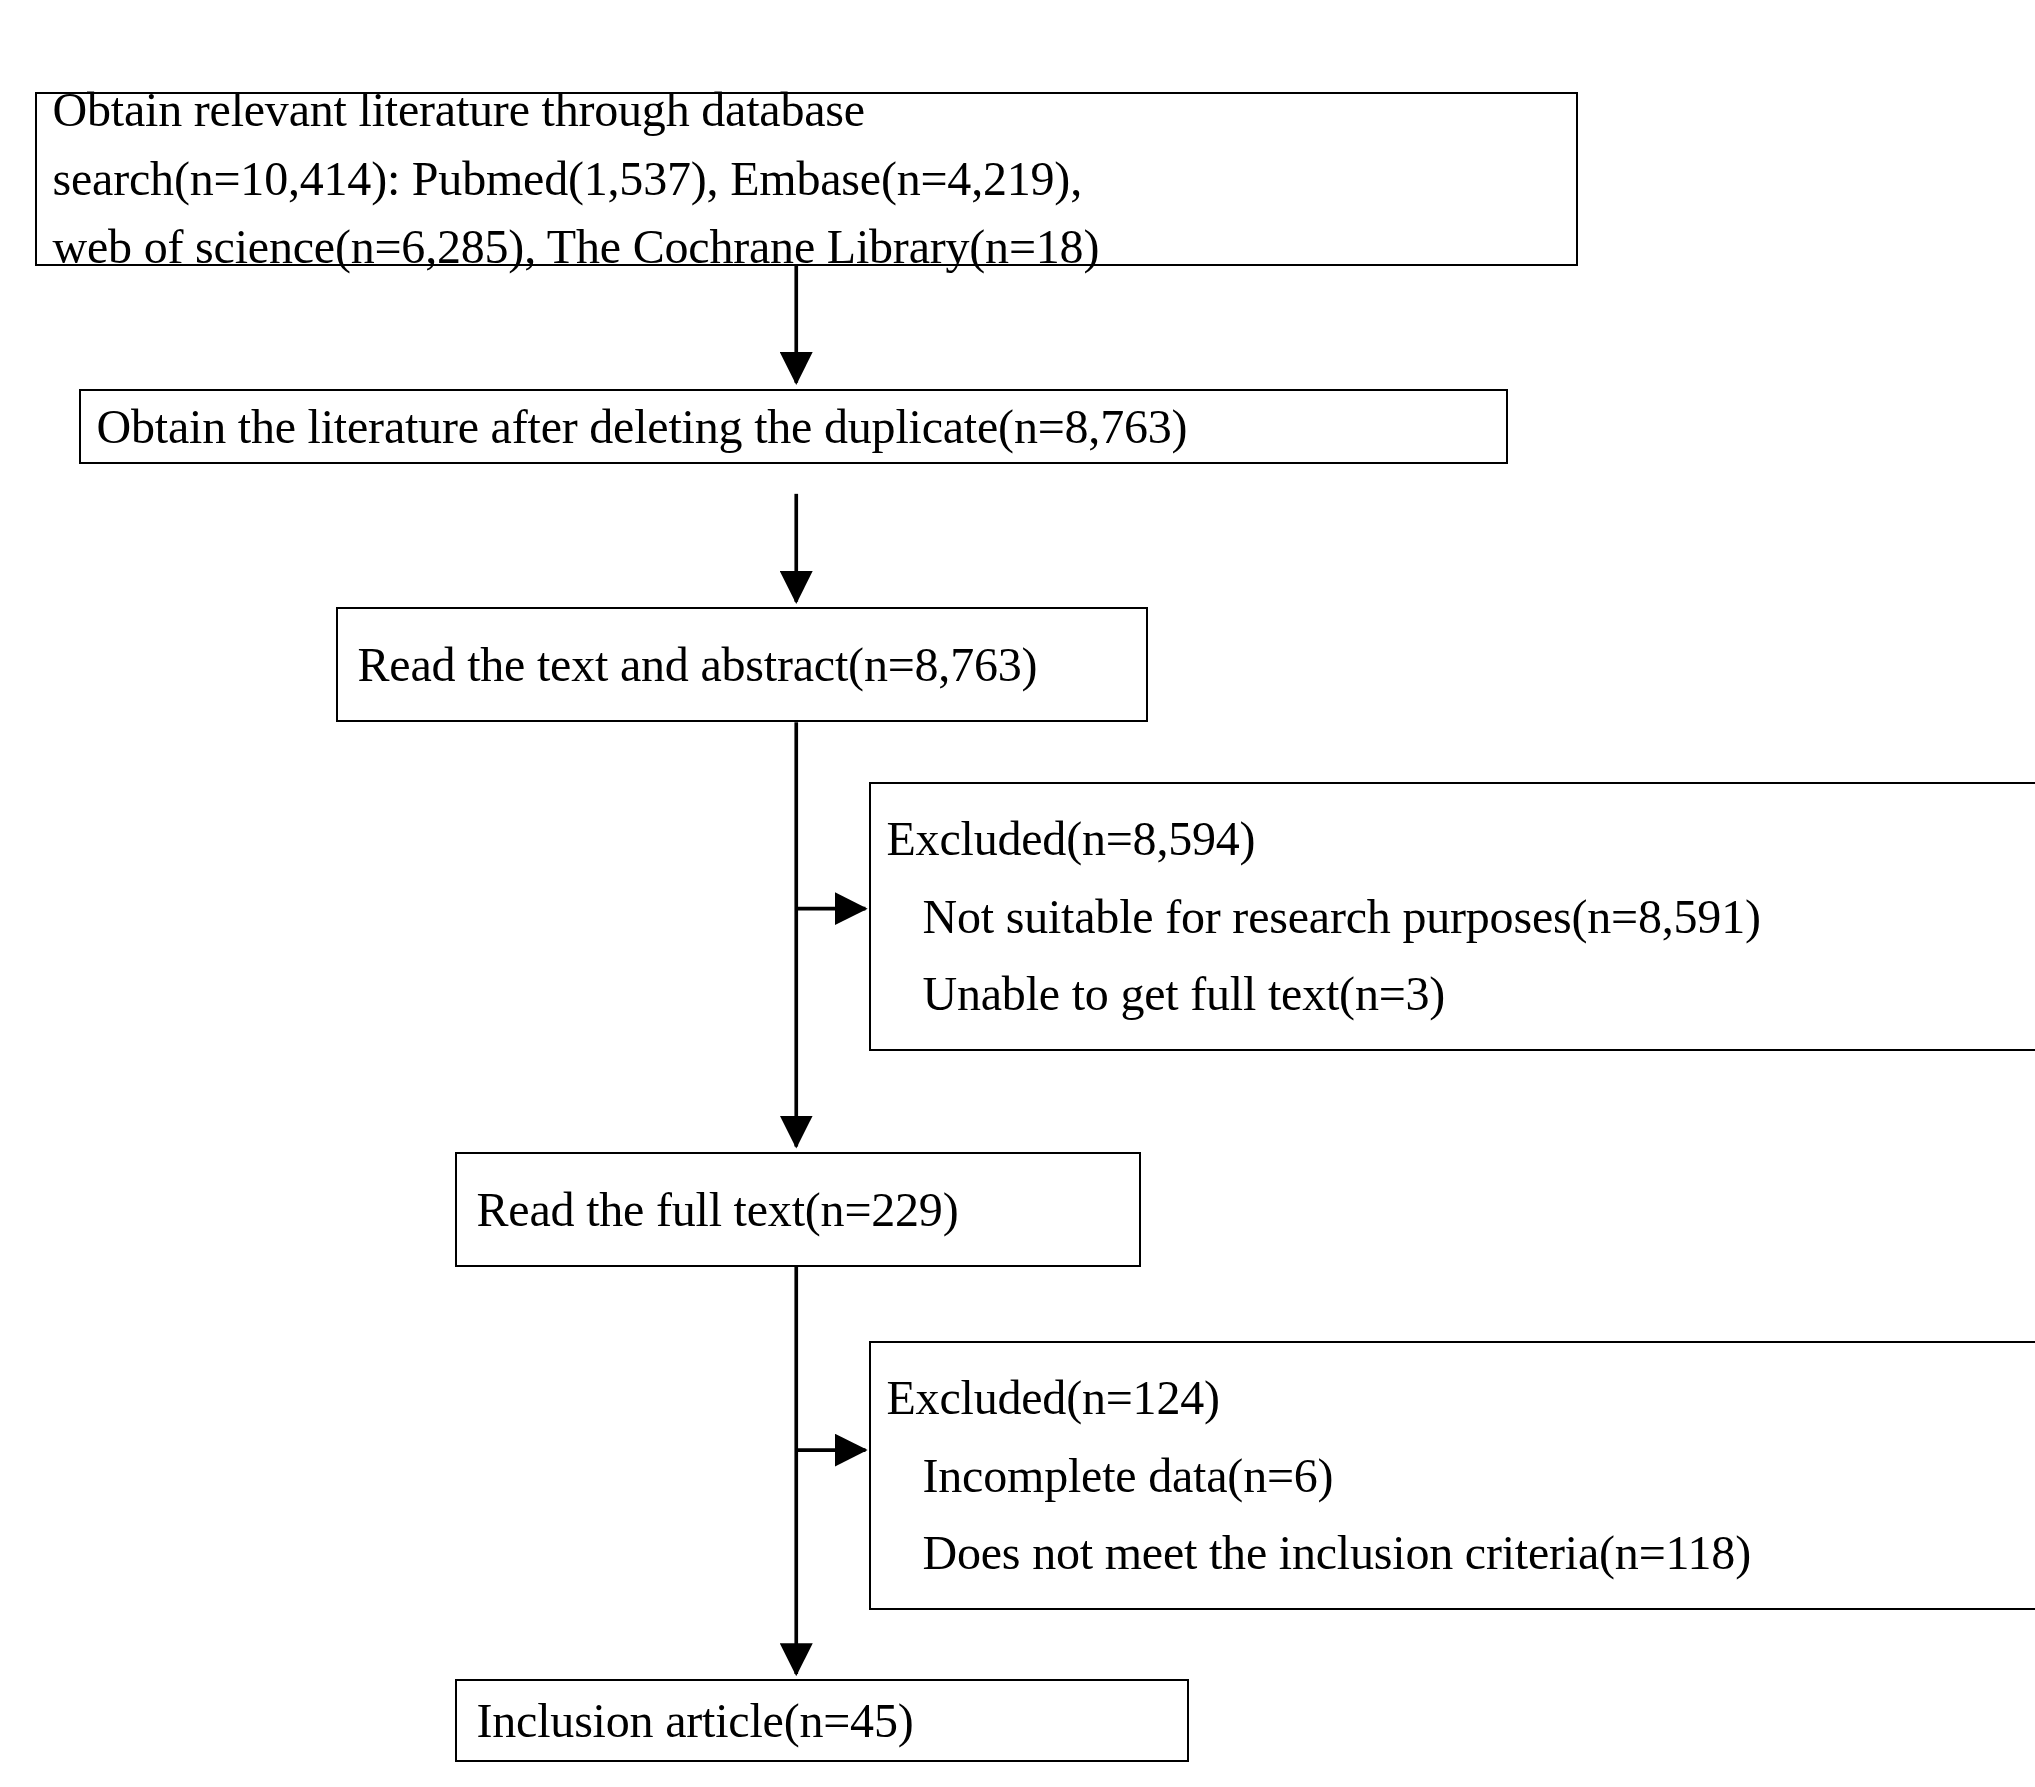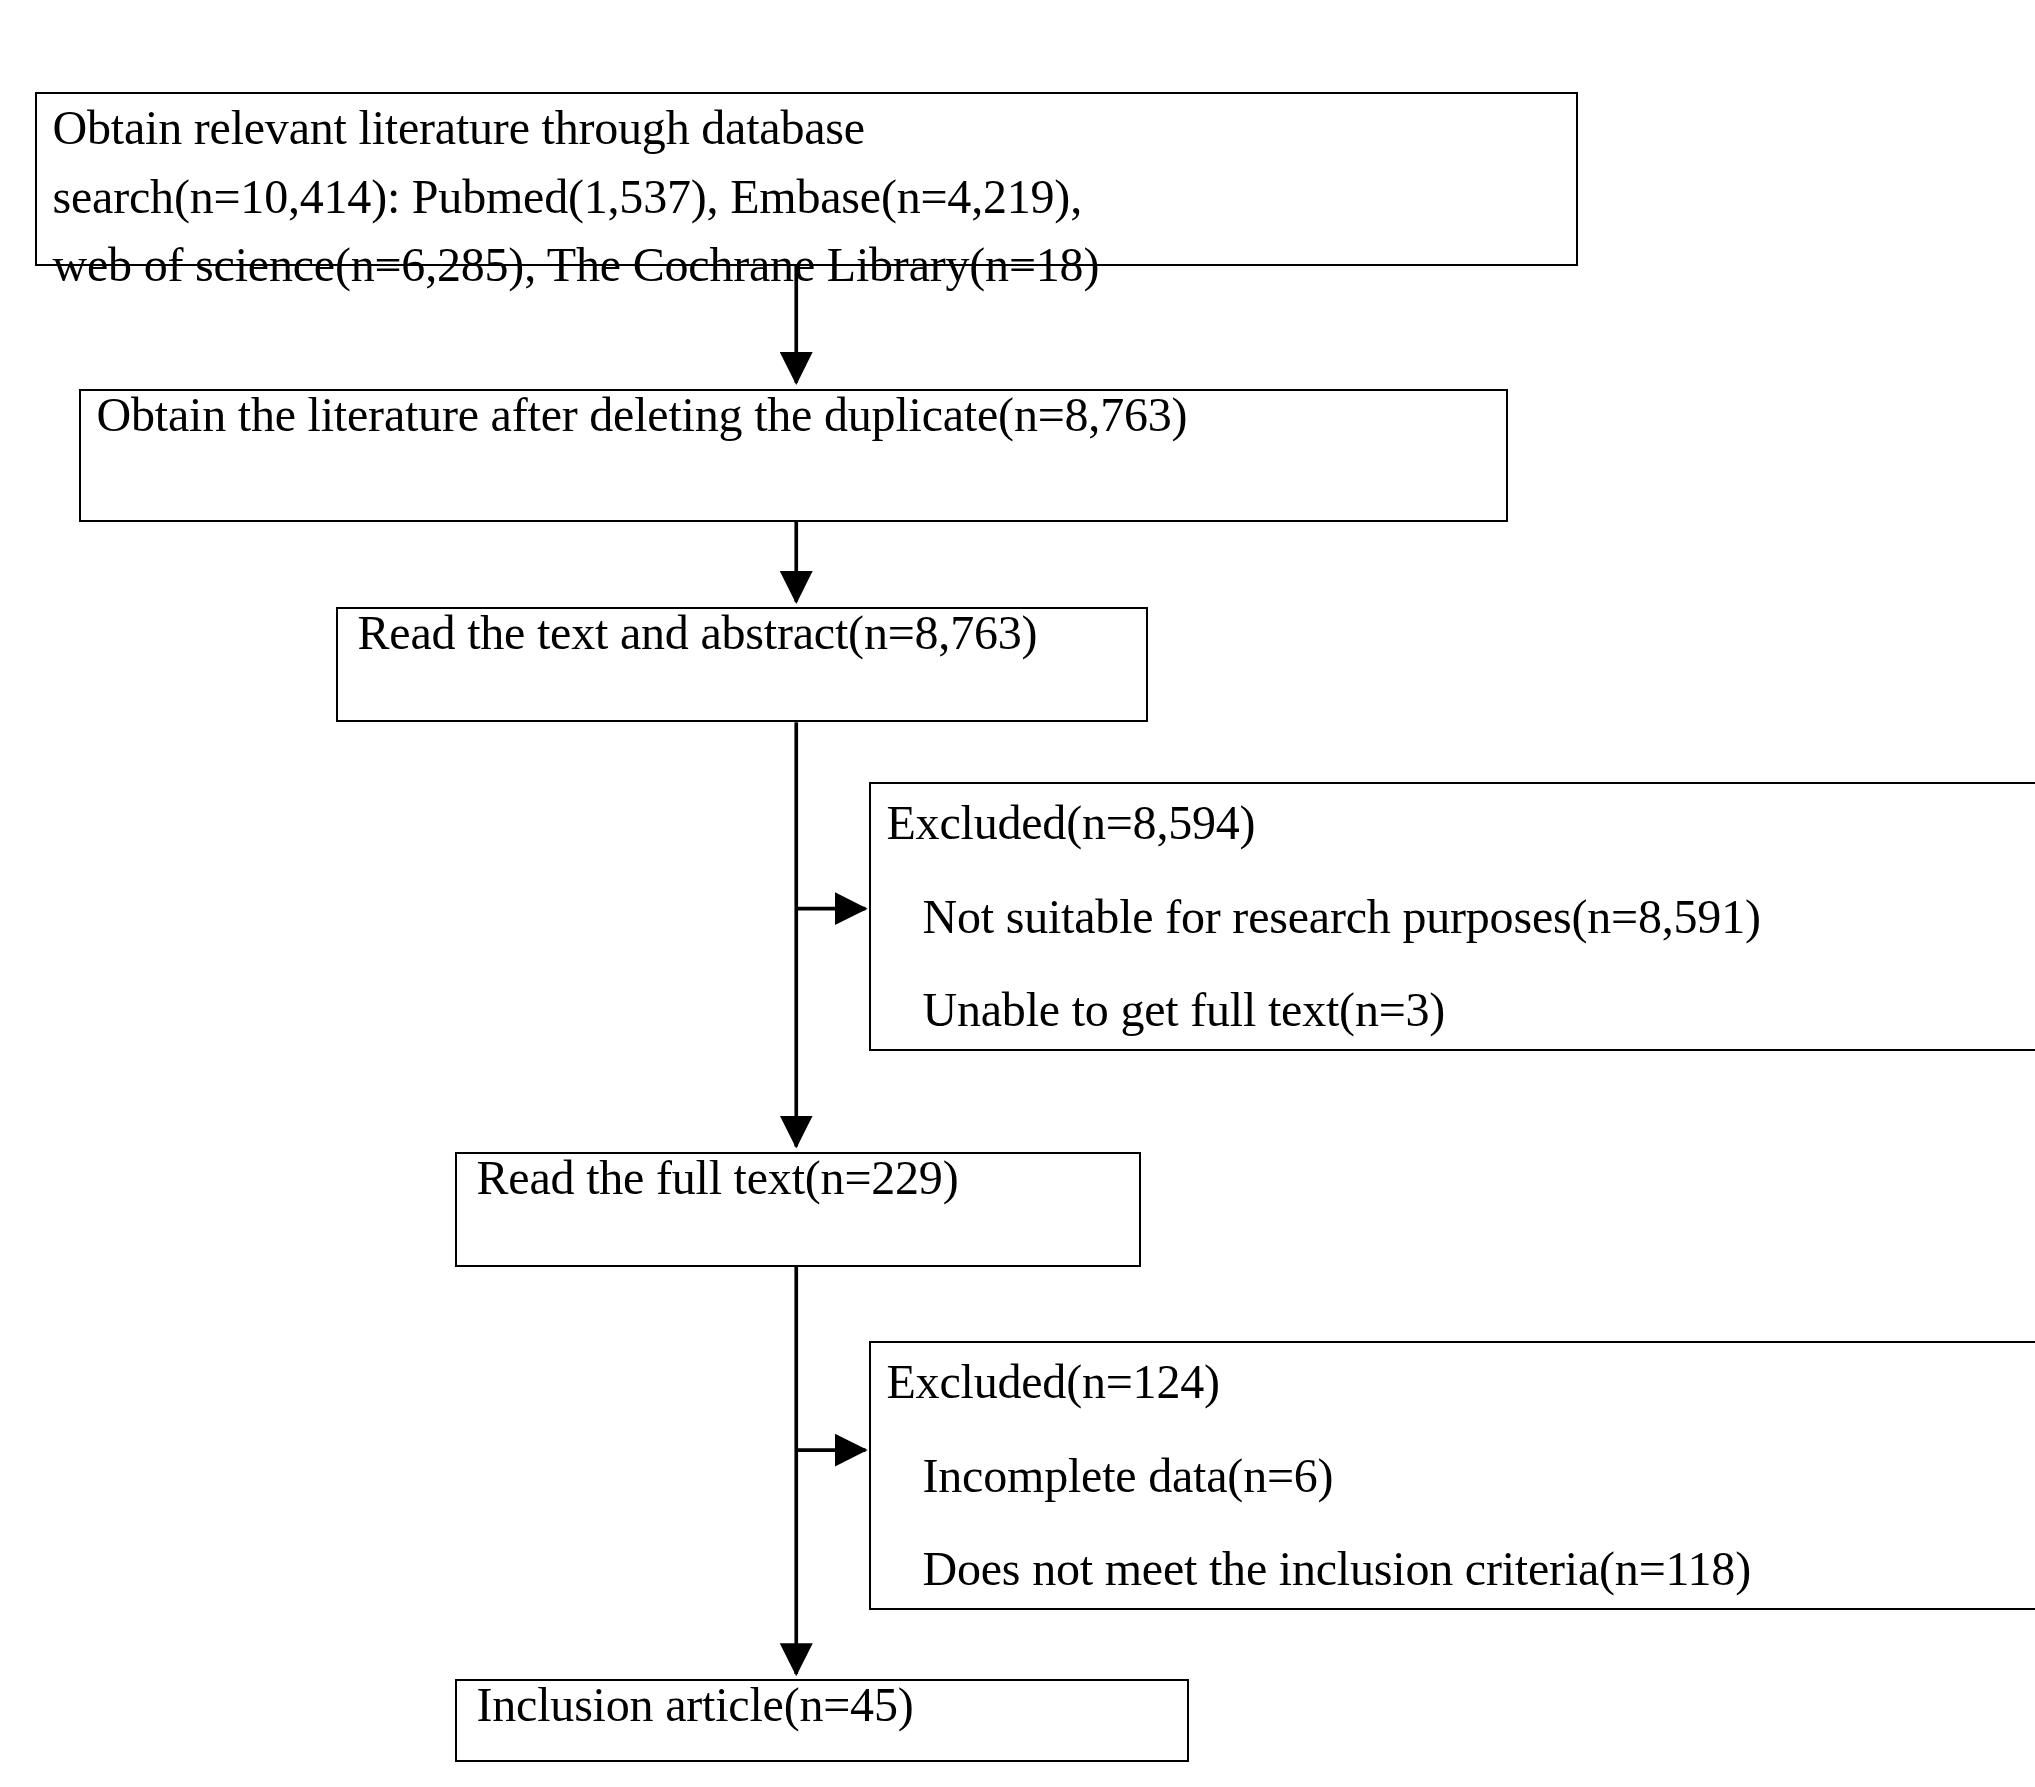--- a/index.html
+++ b/index.html
@@ -32,34 +32,34 @@
   }
 
   
   .node {
     position: absolute;
     box-sizing: border-box;
     border: 2.8px solid #000000;
     background: #ffffff;
     display: flex;
     flex-direction: column;
-    justify-content: space-between;
+    justify-content: center;
   }
   .node .line {
     display: block;
     white-space: nowrap;
     font-size: 48px;
     line-height: 1.42;
     letter-spacing: -0.2px;
     color: #000000;
   }
 
   
   #node-search      { left: 35px;   top: 92px;  width: 1543px; height: 174px;  padding: 0 0 0 15.5px; }
-  #node-dedup       { left: 79px;  top: 389px;  width: 1429px; height: 133px;  padding: 0 0 0 15.5px; }
+  #node-dedup       { left: 79px;  top: 389px;  width: 1429px; height: 75px;  padding: 0 0 0 15.5px; }
   #node-screen      { left: 336px;  top: 607px; width: 812px; height: 115px;  padding: 0 0 0 11px; }
   #node-excl-1      { left: 869px; top: 782px; width: 1321px; height: 269px;  padding: 0 0 0 15.5px; }
   #node-fulltext    { left: 455px; top: 1152px; width: 686px; height: 115px;  padding: 0 0 0 15.5px; }
   #node-excl-2      { left: 869px; top: 1341px; width: 1321px; height: 269px;  padding: 0 0 0 15.5px; }
   #node-included    { left: 455px; top: 1679px; width: 734px; height: 83px;  padding: 0 0 0 15.5px; }
 
   
   #node-search .line  { line-height: 1.43; }
   #node-excl-1 .line,
   #node-excl-2 .line  { line-height: 1.62; }

